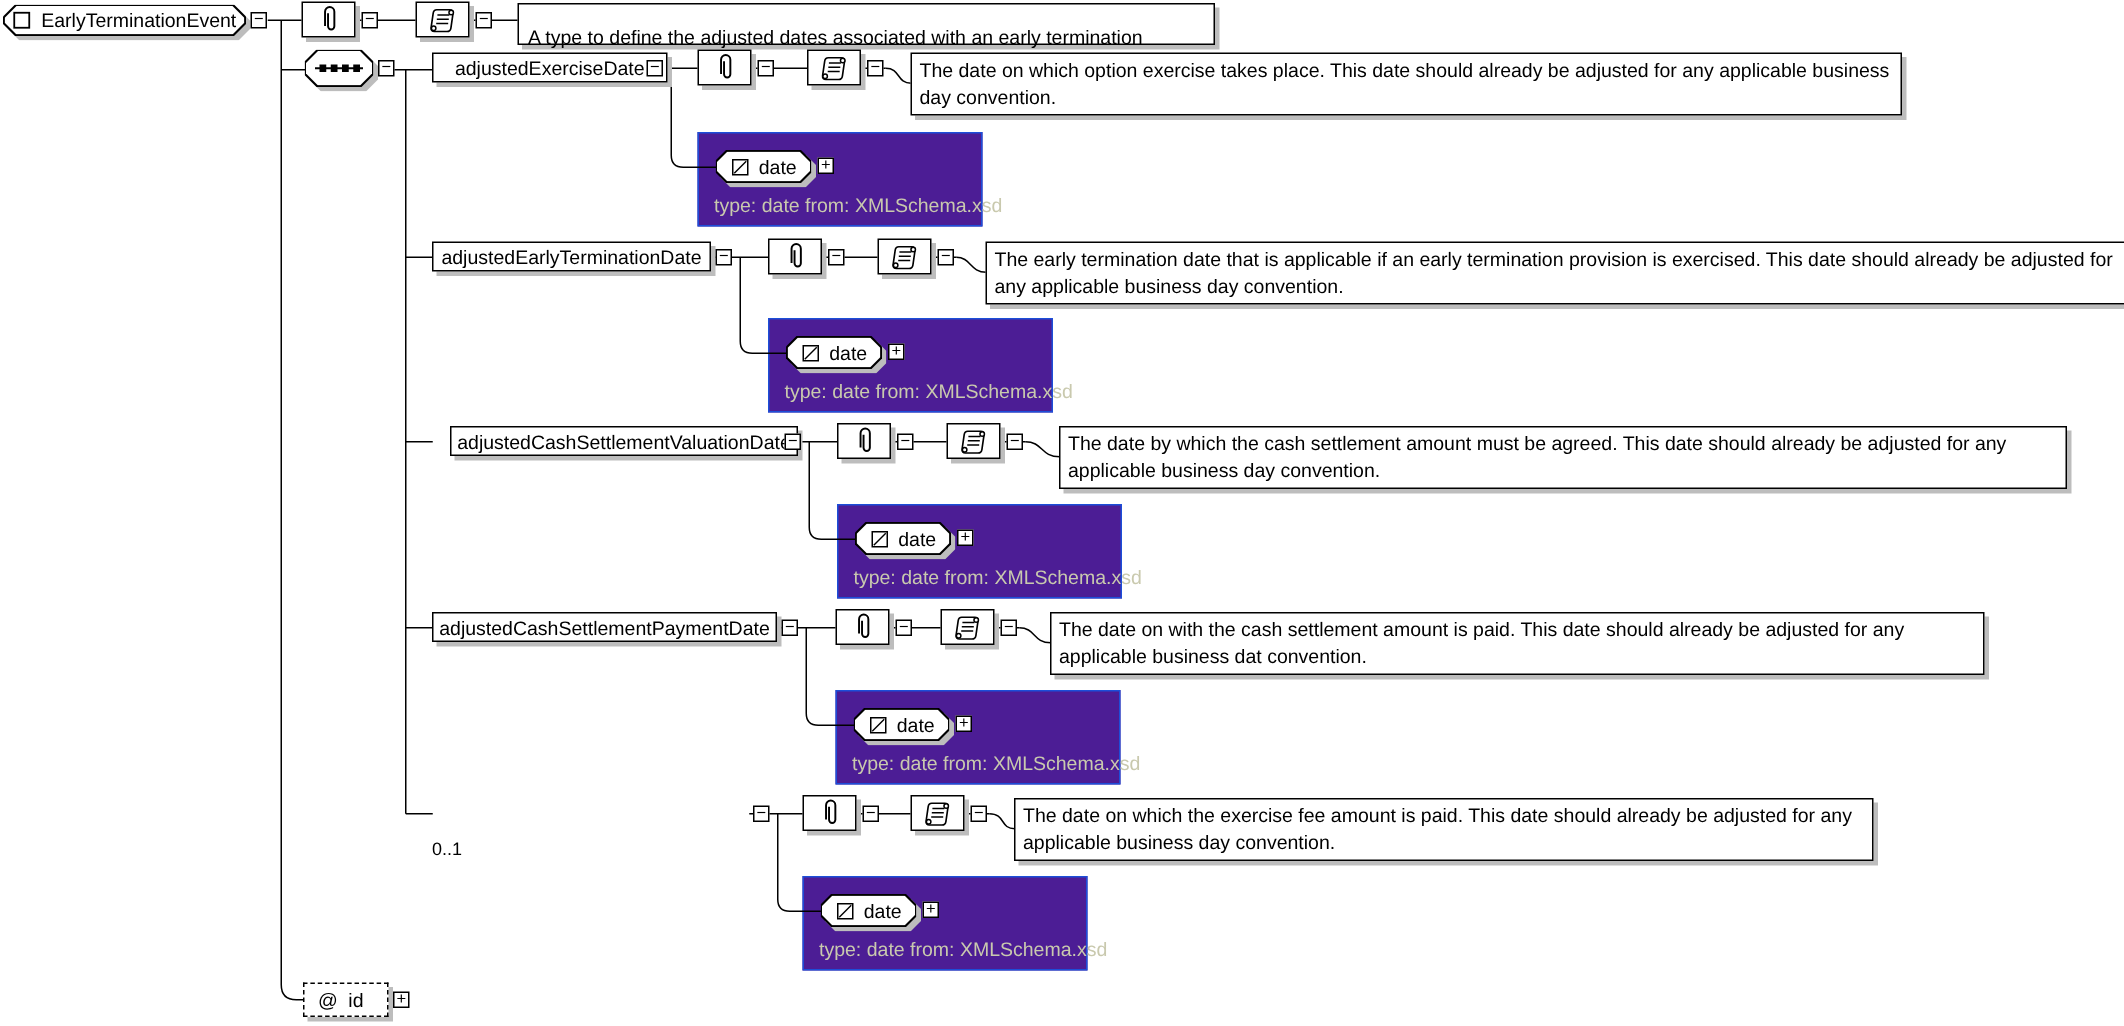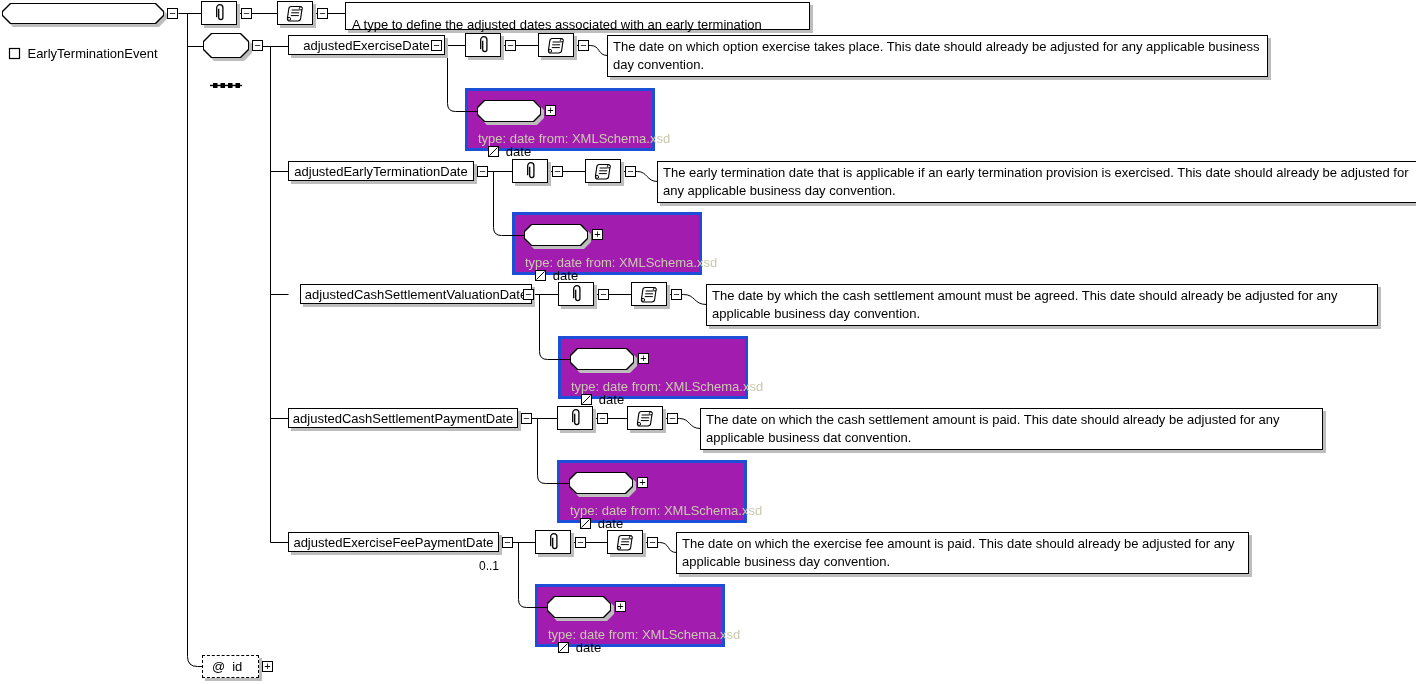--- a/index.html
+++ b/index.html
@@ -9,34 +9,34 @@
 
   .box{position:absolute;background:#fff;border:1px solid #000;box-shadow:3px 3px 0 #bdbdbd;box-sizing:border-box;z-index:2;}
   .ebox{height:20px;display:flex;align-items:center;justify-content:center;white-space:nowrap;}
   .icbox{width:36px;height:24px;display:flex;align-items:center;justify-content:center;}
   .docbox{padding:2px 5px;line-height:18px;min-height:40px;}
   .docbox.single{min-height:22px;height:22px;padding:13px 6px;display:flex;align-items:flex-start;}
 
   .exp{position:absolute;width:11px;height:11px;background:#fff;border:1px solid #000;box-sizing:border-box;
        font-size:11px;line-height:8px;text-align:center;z-index:3;cursor:pointer;user-select:none;}
 
-  .typebox{position:absolute;width:190px;height:63px;background:#a21caf;border:3px solid #1d4ed8;box-sizing:border-box;z-index:0;}
+  .typebox{position:absolute;width:190px;height:63px;background:#4c1d95;border:1px solid #1d4ed8;box-sizing:border-box;z-index:0;}
   .typenote{position:absolute;left:10px;top:40px;color:#c9c9ae;white-space:nowrap;}
 
   .oct{position:absolute;z-index:2;--cut:7px;}
   .oct-sh,.oct-bd,.oct-in{position:absolute;
      clip-path:polygon(var(--cut) 0,calc(100% - var(--cut)) 0,100% var(--cut),100% calc(100% - var(--cut)),calc(100% - var(--cut)) 100%,var(--cut) 100%,0 calc(100% - var(--cut)),0 var(--cut));}
   .oct-sh{left:3px;top:3px;width:100%;height:100%;background:#bdbdbd;}
   .oct-bd{left:0;top:0;width:100%;height:100%;background:#000;}
   .oct-in{left:1px;top:1px;width:calc(100% - 2px);height:calc(100% - 2px);background:#fff;}
-  .oct-ct{position:absolute;left:0;top:0;width:100%;height:100%;display:flex;align-items:center;justify-content:center;gap:6px;white-space:nowrap;margin-top:40px;}
+  .oct-ct{position:absolute;left:0;top:0;width:100%;height:100%;display:flex;align-items:center;justify-content:center;gap:6px;white-space:nowrap;}
 
   .attrbox{position:absolute;width:57px;height:23px;background:#fff;border:1px dashed #000;box-sizing:border-box;
            box-shadow:3px 3px 0 #bdbdbd;display:flex;align-items:center;gap:7px;padding-left:9px;z-index:2;}
-  .occ{position:absolute;text-align:right;font-size:12px;z-index:2;}
+  .occ{position:absolute;text-align:left;font-size:12px;z-index:2;}
 </style>
 </head>
 <body>
 
 <div class="stage">
 
   <svg class="wires" width="1416" height="684">
     <g fill="none" stroke="#000" stroke-width="1" transform="translate(0.5,0.5)">
 
       <path d="M178 13 H345"></path>
@@ -254,42 +254,39 @@
   <div class="box icbox" style="left:627px;top:406px">
     <svg width="18" height="19" viewBox="0 0 18 19">
       <path d="M5.2 2.5 h8.6 c1.6 0 2.4 1 2.2 2.6 l-1.4 9.6 c-.2 1.4 -1.2 2.3 -2.6 2.3 H3.6 c-1.6 0 -2.4 -1 -2.2 -2.6 l1.4 -9.6 C3 3.4 3.9 2.5 5.2 2.5 z" fill="#fff" stroke="#000" stroke-width="1.1"></path>
       <path d="M5.6 6 h8 M5.2 8.8 h8 M4.8 11.6 h8" stroke="#000" stroke-width="1"></path>
       <circle cx="14.8" cy="4.4" r="1.5" fill="#fff" stroke="#000"></circle>
         <circle cx="3.1" cy="14.9" r="1.5" fill="#fff" stroke="#000"></circle>
     </svg>
   </div>
   <div class="exp" style="left:667px;top:413px">−</div>
   <div class="box docbox" style="left:700px;top:408px;width:623px">
-    <span>The date on which the cash settlement amount is paid. This date should already be adjusted for any applicable business dat convention.</span>
+    <span>The date on with the cash settlement amount is paid. This date should already be adjusted for any applicable business dat convention.</span>
   </div>
   <div class="typebox" style="left:557px;top:460px">
     <div class="typenote">type: date from: XMLSchema.xsd</div>
   </div>
   <div class="oct" style="left:569px;top:472px;width:64px;height:22px">
     <div class="oct-sh"></div>
       <div class="oct-bd"></div>
       <div class="oct-in"></div>
     <div class="oct-ct">
       <svg width="13" height="13">
           <rect x="1.5" y="1.5" width="10" height="10" fill="#fff" stroke="#000"></rect>
           <line x1="2.5" y1="10.5" x2="10.5" y2="2.5" stroke="#000"></line>
         </svg>
       <span>date</span>
     </div>
   </div>
   <div class="exp" style="left:637px;top:477px">+</div>
 
-  <div class="box ebox" style="left:288px;top:532px;width:211px">
-    <span>adjustedExerciseFeePaymentDate</span>
-  </div>
   <div class="occ" style="left:288px;top:559px;width:211px">0..1</div>
   <div class="exp" style="left:502px;top:537px">−</div>
   <div class="box icbox" style="left:535px;top:530px">
     <svg width="15" height="22" viewBox="0 0 15 22">
         <path d="M4.7 15.3 V5.8 a3.1 3.1 0 0 1 6.2 0 v9.7 a2.1 2.1 0 0 1 -4.2 0 V6.8" fill="none" stroke="#000" stroke-width="1.3"></path>
       </svg>
   </div>
   <div class="exp" style="left:575px;top:537px">−</div>
   <div class="box icbox" style="left:607px;top:530px">
     <svg width="18" height="19" viewBox="0 0 18 19">

